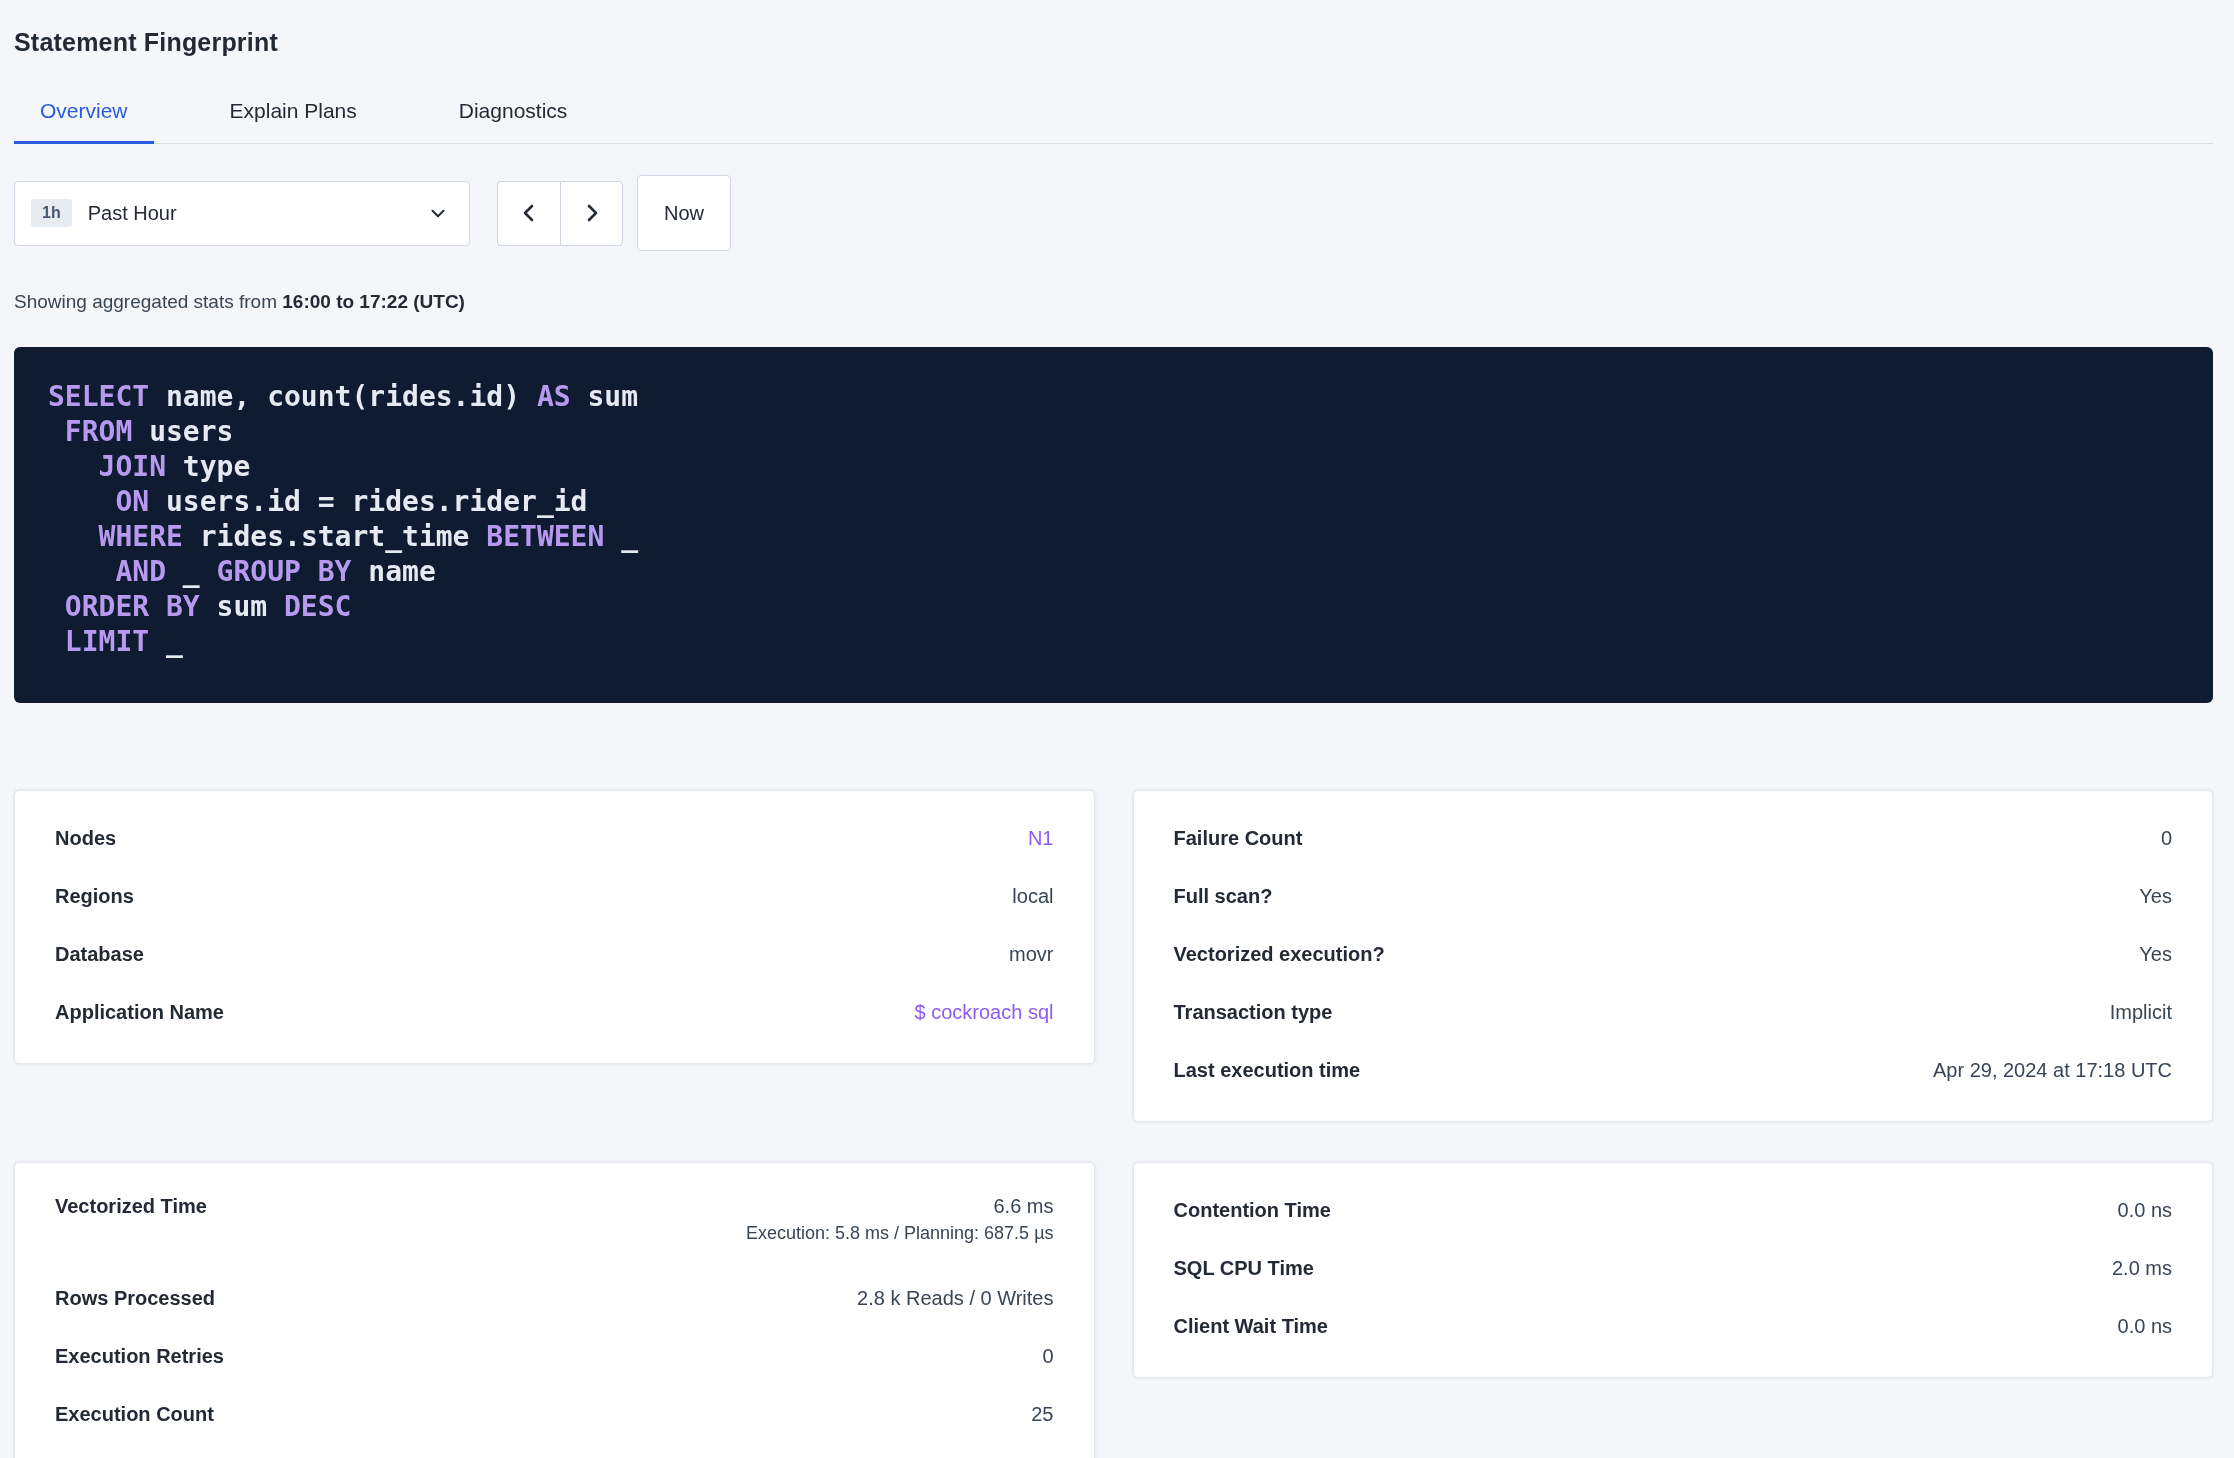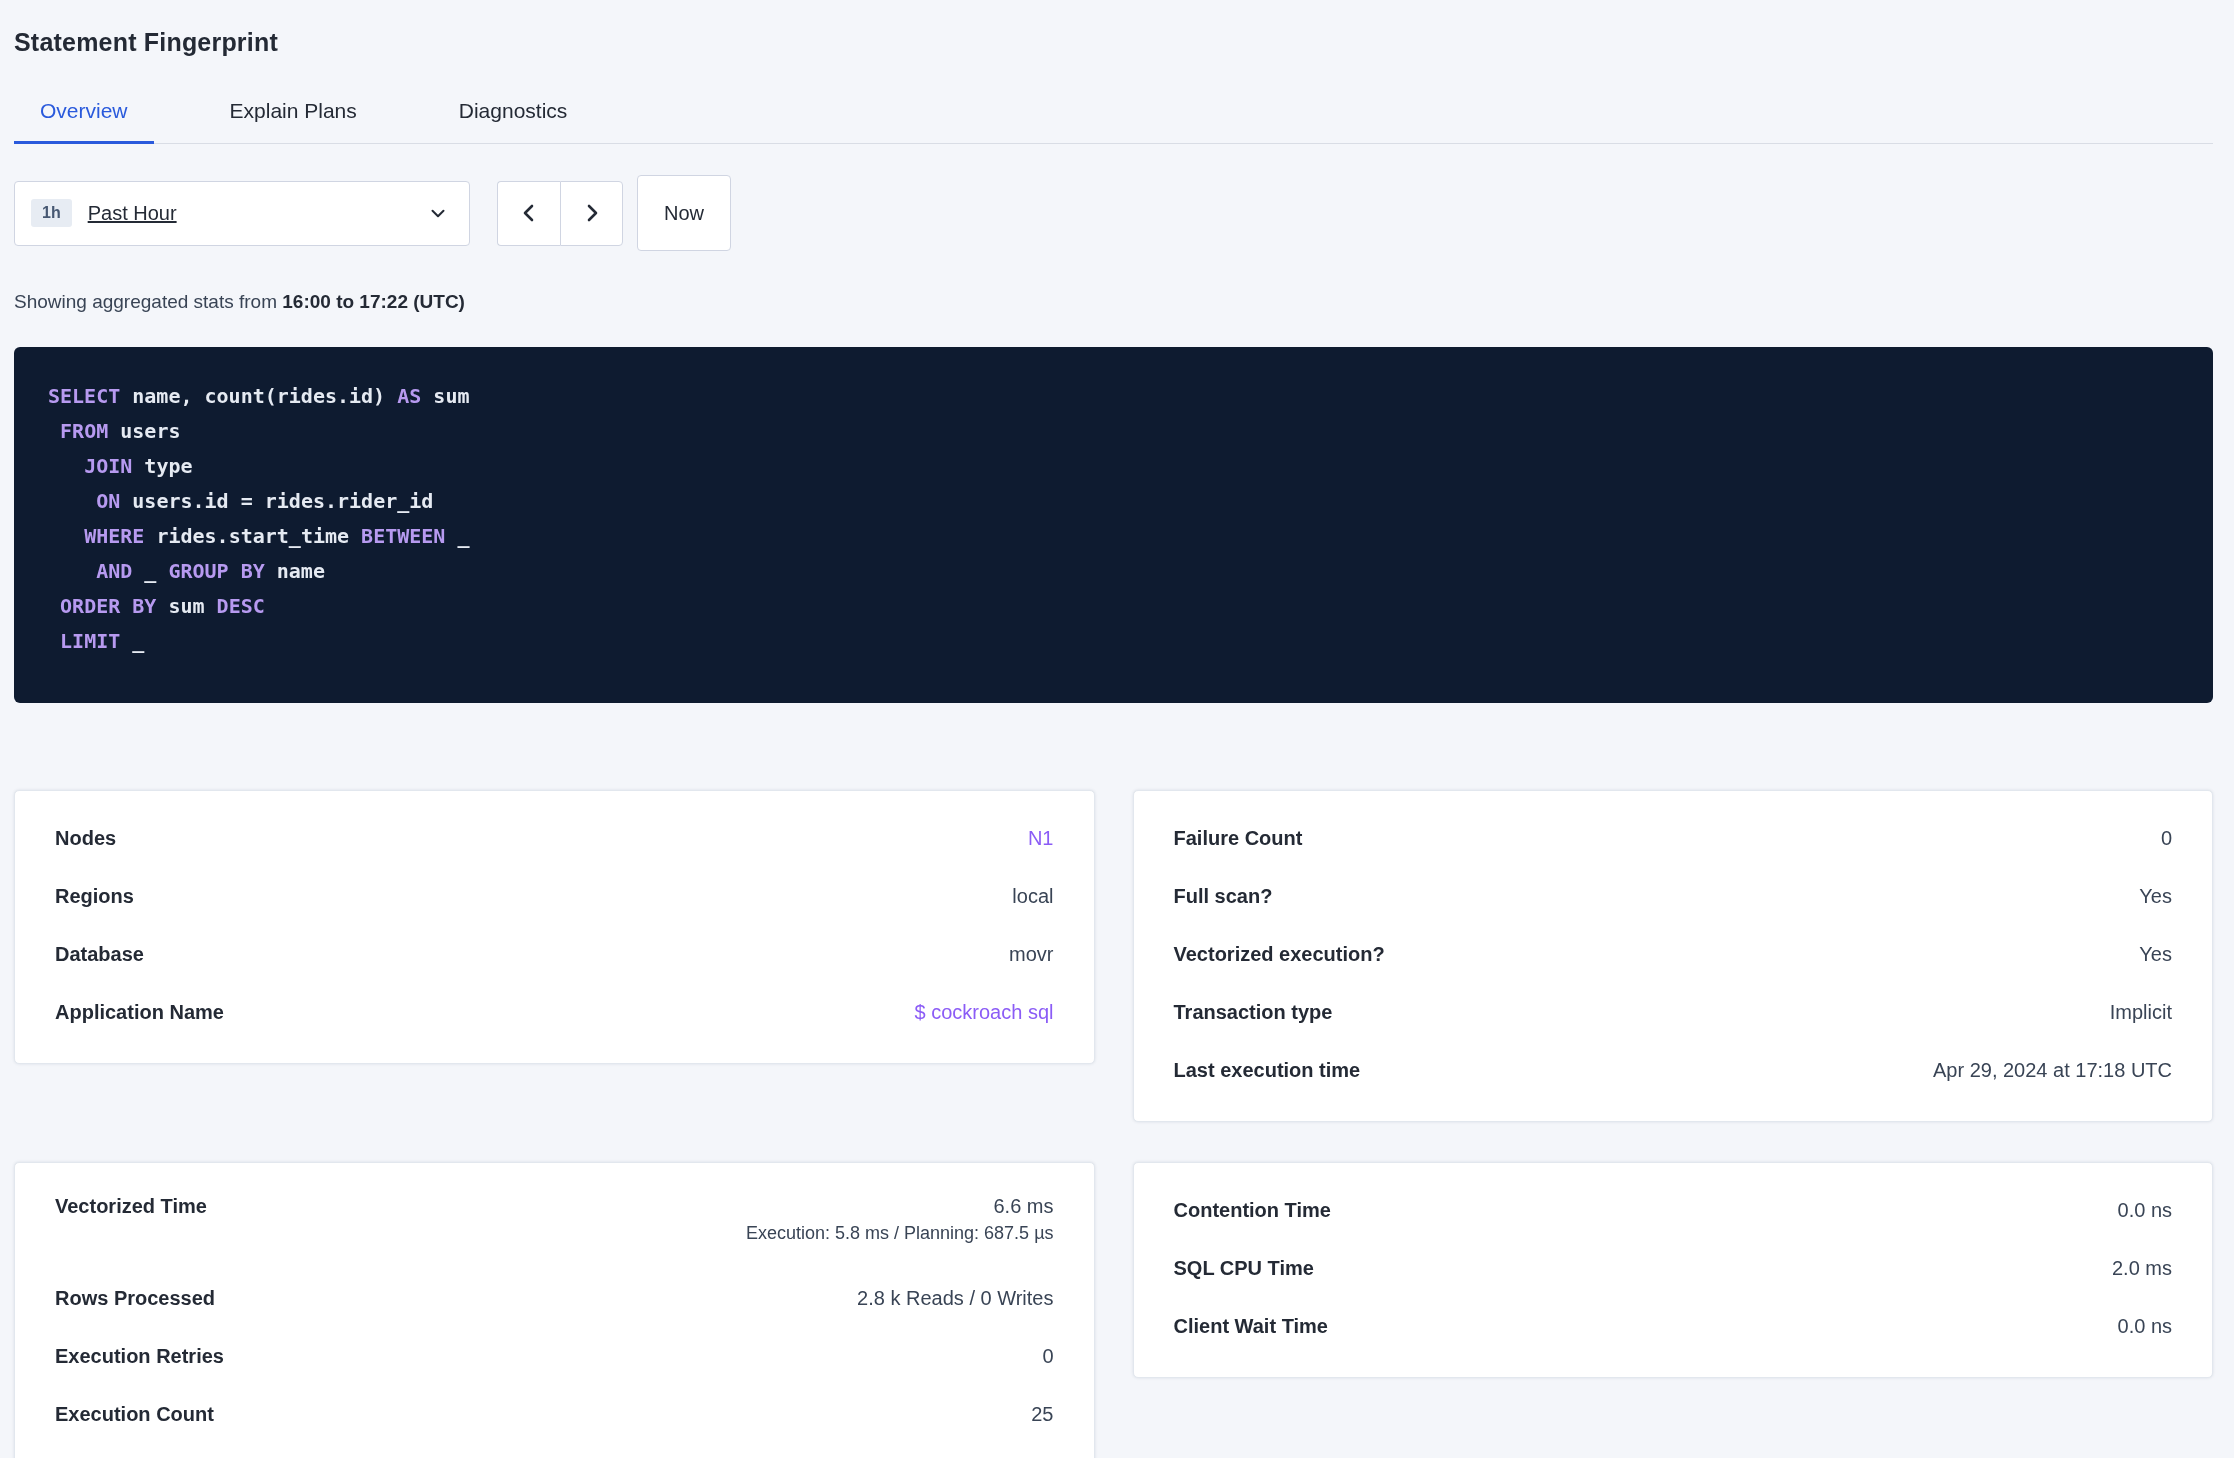--- a/index.html
+++ b/index.html
@@ -30,21 +30,21 @@
   
   .controls{display:flex;align-items:center;margin-top:31px;}
   .range-select{
     width:456px;height:65px;background:#fff;border:1px solid #d0d5e2;border-radius:4px;
     display:flex;align-items:center;padding:0 20px 0 16px;box-sizing:border-box;cursor:pointer;
   }
   .interval-badge{
     background:#e7ecf3;color:#475872;font-size:16px;font-weight:700;
     padding:6px 11px;border-radius:3px;margin-right:16px;line-height:1;
   }
-  .range-label{font-size:20px;color:#242a35;flex:1;text-decoration:underline;}
+  .range-label{font-size:20px;color:#242a35;flex:1;}
   .icon-svg{display:block;}
   .arrow-group{display:flex;margin-left:27px;}
   .arrow-btn{
     width:63px;height:65px;background:#fff;border:1px solid #d0d5e2;
     display:flex;align-items:center;justify-content:center;padding:0;cursor:pointer;
   }
   .arrow-btn.prev{border-radius:4px 0 0 4px;border-right:none;}
   .arrow-btn.next{border-radius:0 4px 4px 0;}
   .now-btn{
     margin-left:14px;min-width:94px;height:76px;background:#fff;border:1px solid #d0d5e2;
@@ -55,21 +55,21 @@
   .stats-line{margin:40px 0 0;font-size:19px;color:#394455;}
   .stats-line .strong{font-weight:700;color:#242a35;}
 
   
   .sqlbox{
     margin-top:34px;background:#0e1b30;border-radius:6px;
     padding:32px 34px 44px;box-sizing:border-box;
   }
   .sql-line{
     font-family:"DejaVu Sans Mono",monospace;
-    font-size:20px;line-height:35px;font-weight:700;
+    font-size:28px;line-height:35px;font-weight:700;
     white-space:pre;color:#e5eaf2;
   }
   .sql-line .kw{color:#b79af0;}
   .sql-line .pl{color:#e5eaf2;}
 
   
   .cards-row{display:flex;gap:38px;margin-top:87px;align-items:flex-start;}
   .cards-row.second{margin-top:40px;}
   .card{
     flex:1;background:#fff;border:1px solid #e2e7ee;border-radius:5px;

